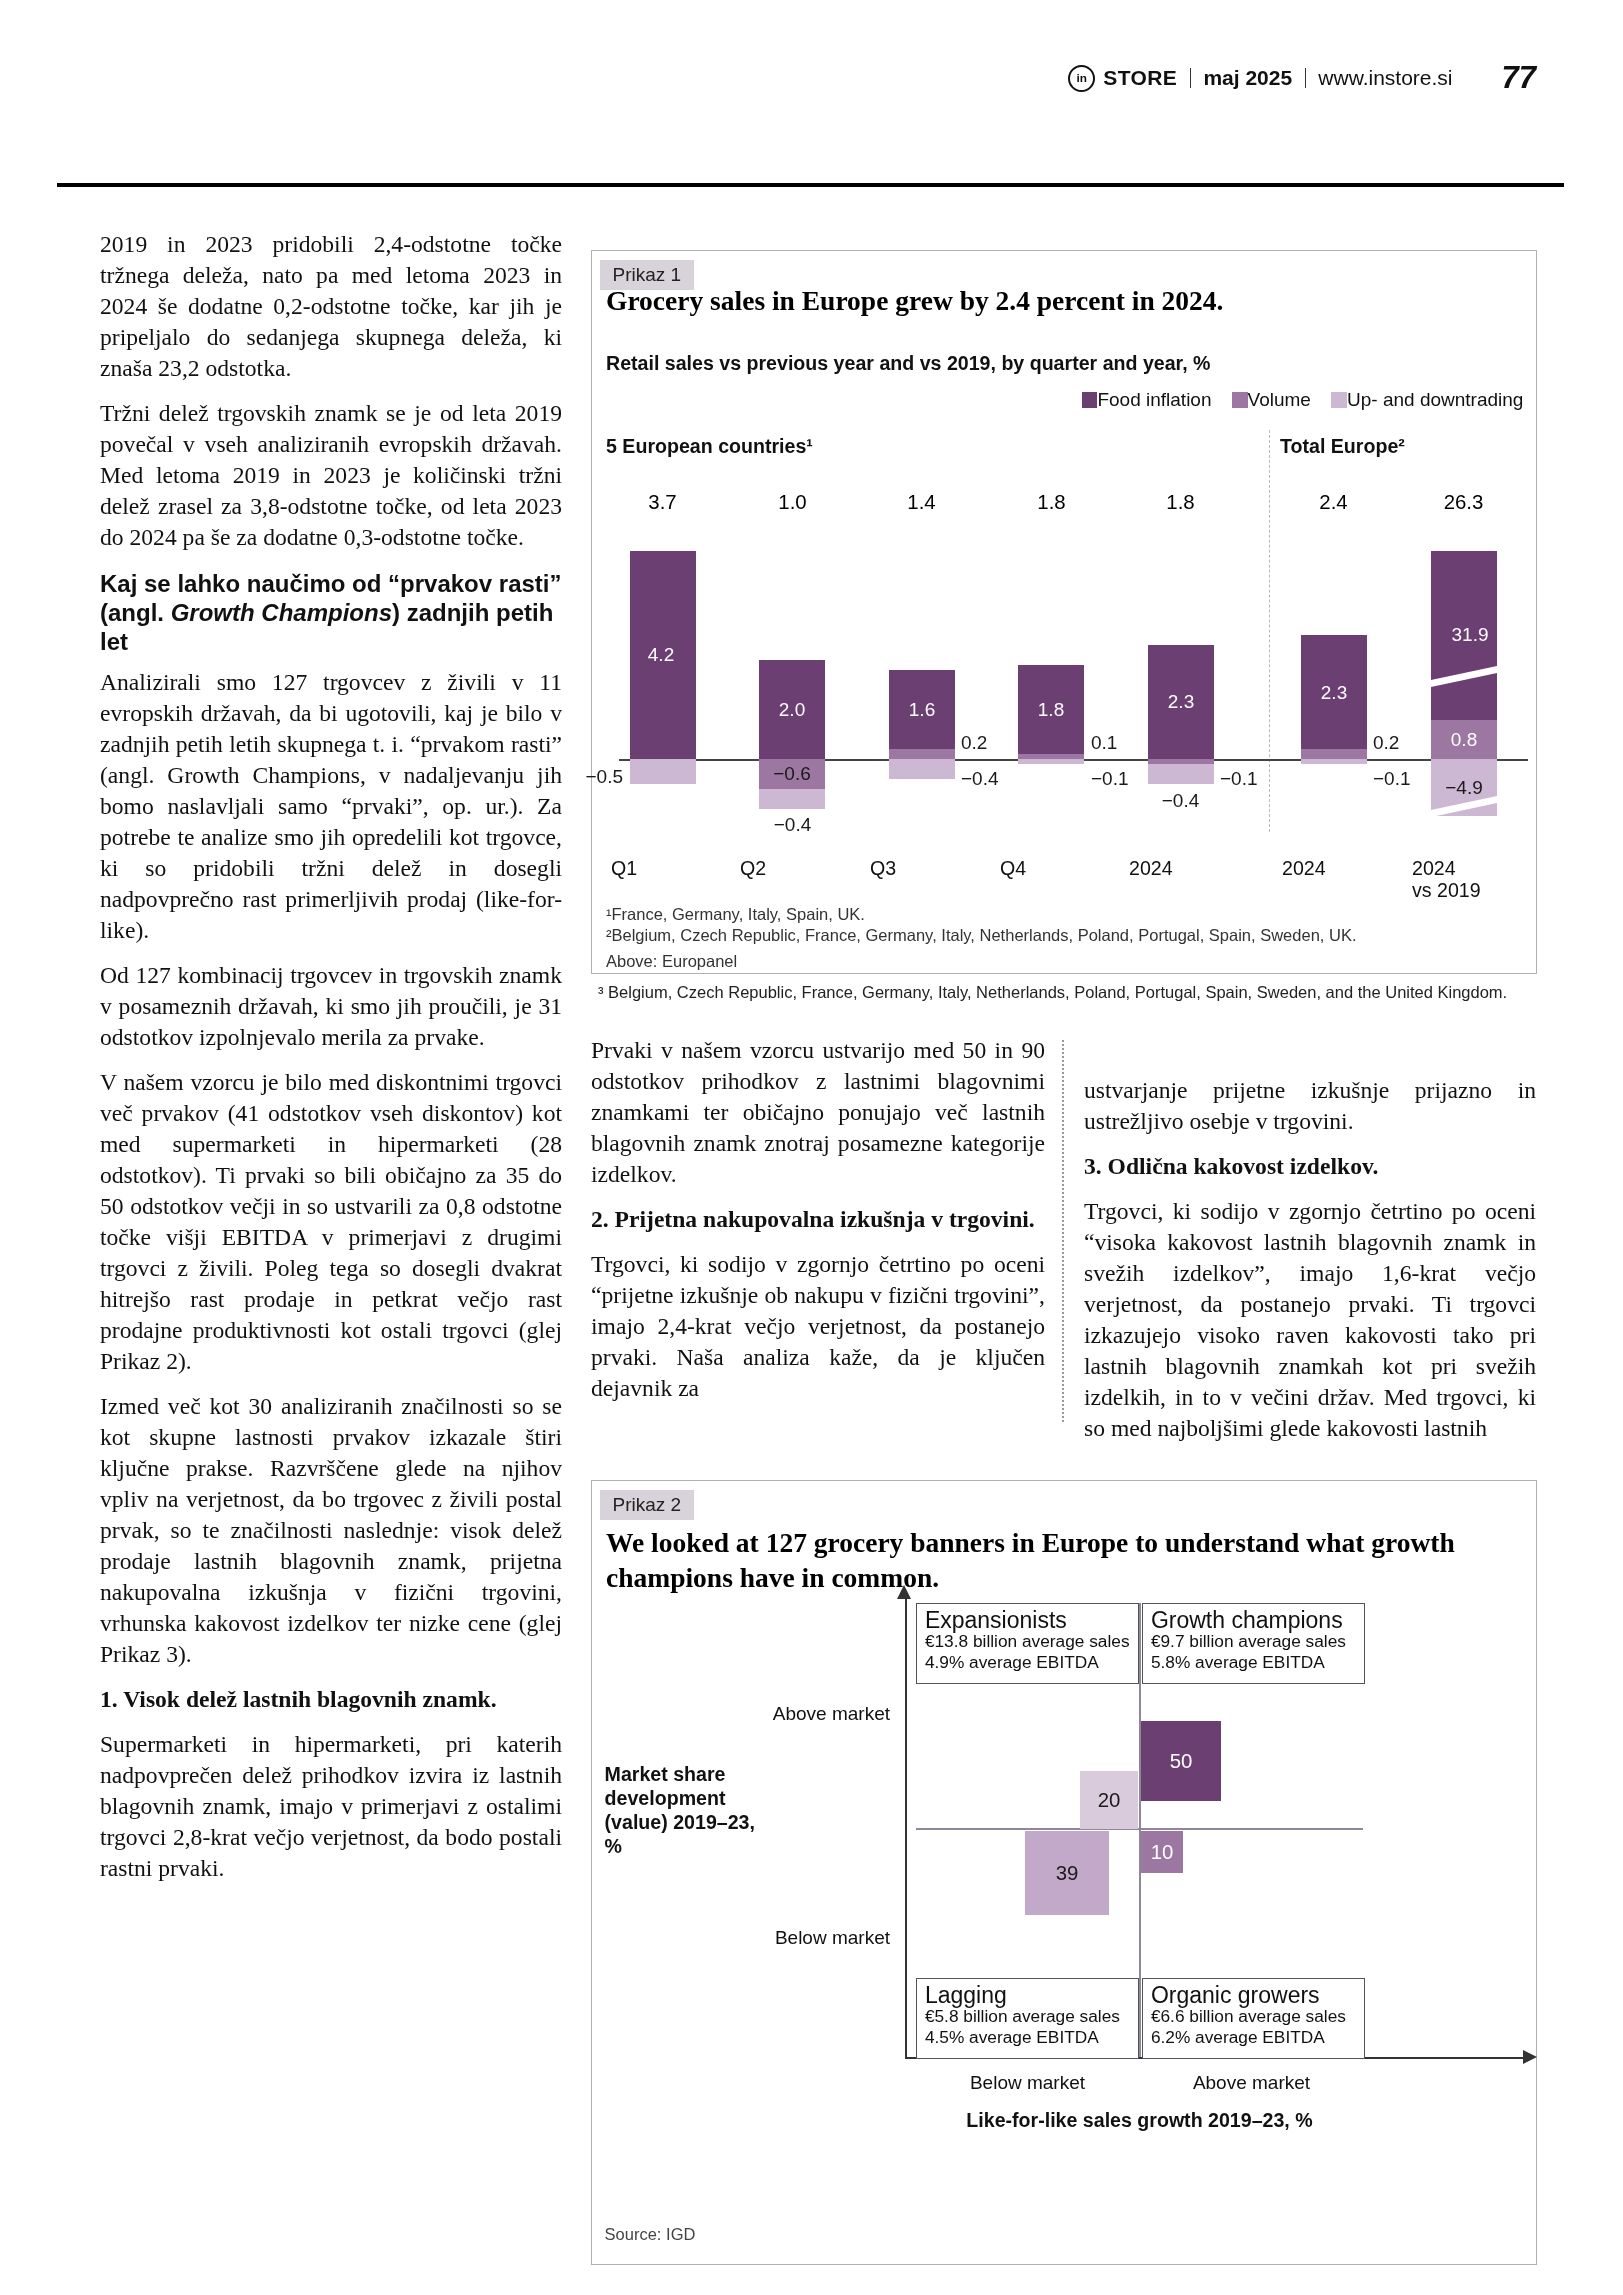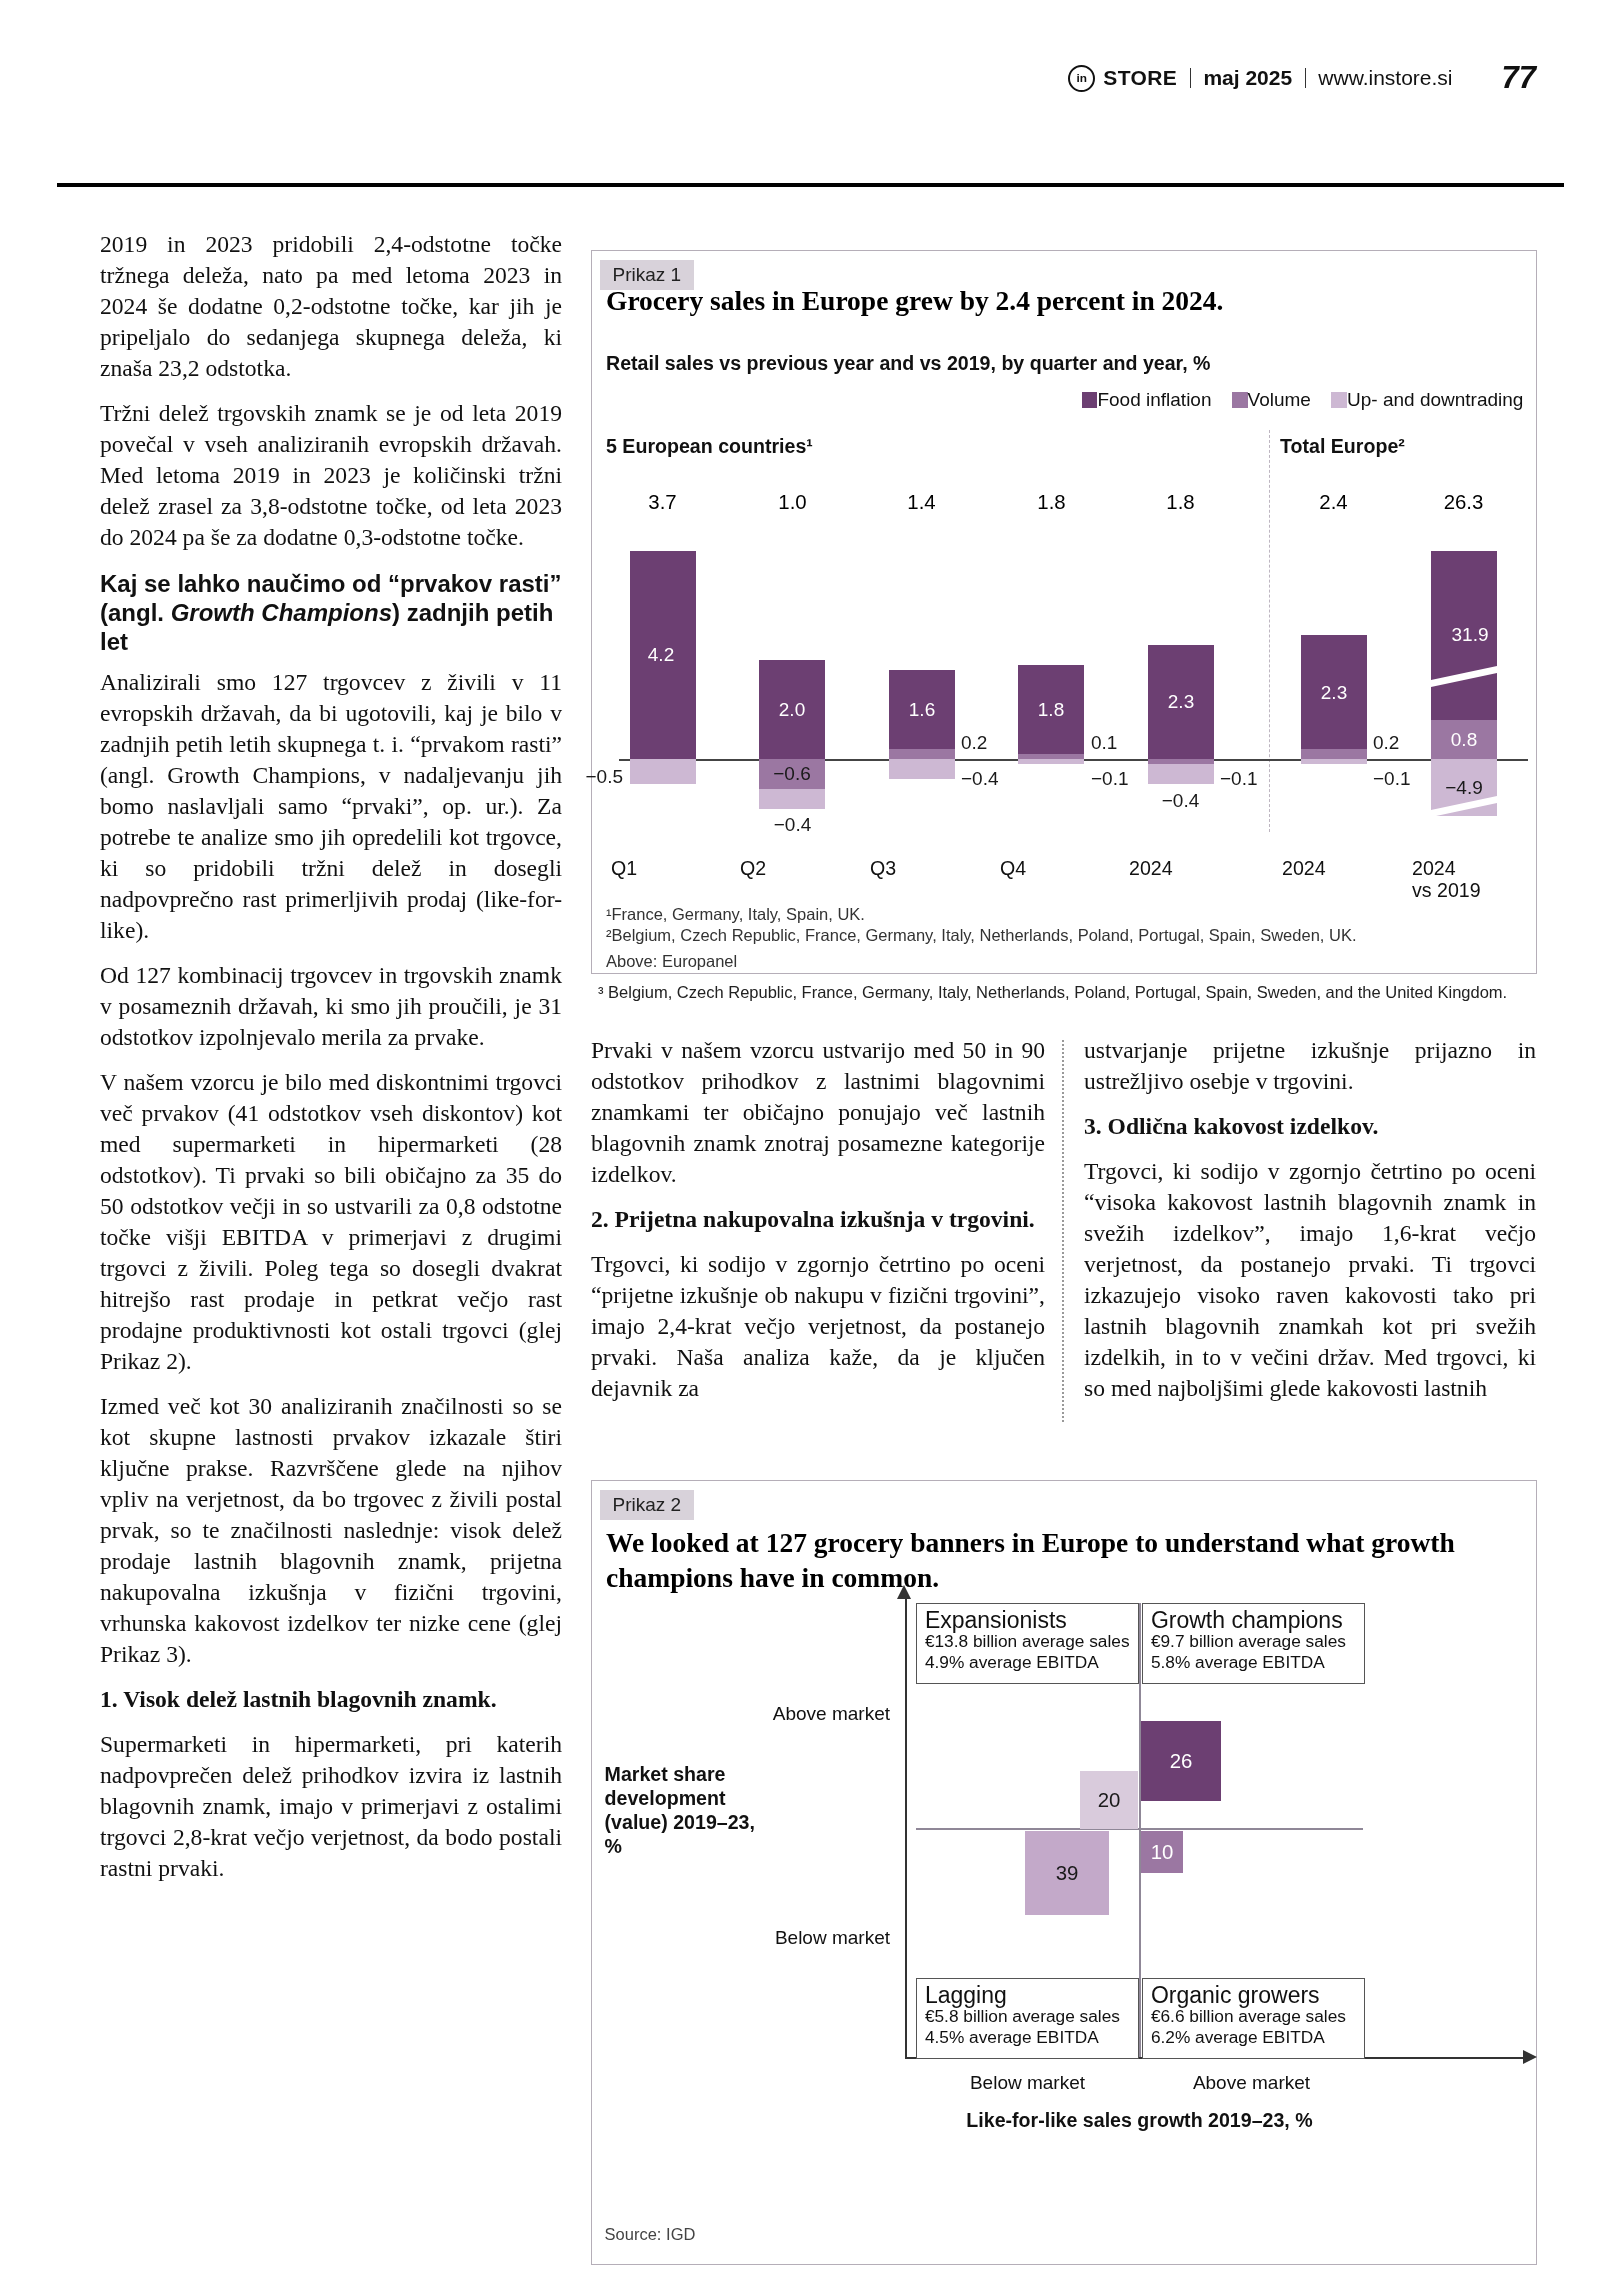--- a/index.html
+++ b/index.html
@@ -16,21 +16,21 @@
   .hsep{width:0;height:20.4px;border-left:1.6px solid #333;margin:0 12.6px;}
   #page-number{font-size:31px;font-weight:bold;font-style:italic;margin-left:49px;}
   #header-rule{position:absolute;left:57px;top:183px;width:1507px;height:3.9px;background:#000;}
 
   
   .serif-col{position:absolute;font-size:23.6px;line-height:31px;text-align:justify;
              hyphens:auto;-webkit-hyphens:auto;}
   .serif-col p{margin:0 0 14px 0;}
   #col-left{left:100px;top:229px;width:462px;}
   #col-mid{left:591px;top:1035px;width:454px;}
-  #col-right{left:1084px;top:1035px;width:452px;}
+  #col-right{left:1084px;top:1075px;width:452px;}
   .lead-head{font-family:"Liberation Sans",sans-serif;font-weight:bold;font-size:24px;
              line-height:29px;margin:15.7px 0 11px 0;text-align:left;}
   .sub-head{font-weight:bold;margin:3.1px 0 9.4px 0;padding-left:33px;text-indent:-33px;text-align:left;}
   #mid-divider{position:absolute;left:1062px;top:1040px;height:382px;border-left:2.4px dotted #999;}
   #footnote3{position:absolute;left:598px;top:983px;width:935px;
              font:16.5px "Liberation Sans",sans-serif;color:#222;}
 
   
   .chart-box{position:absolute;left:591px;width:946px;background:#fff;border:0.8px solid #b5aeb8;box-sizing:border-box;}
   #chart1{top:250px;height:724px;}
@@ -260,21 +260,21 @@
     <div>€5.8 billion average sales</div>
     <div>4.5% average EBITDA</div>
   </div>
   <div class="q-box" id="qb-br">
     <div class="q-name">Organic growers</div>
     <div>€6.6 billion average sales</div>
     <div>6.2% average EBITDA</div>
   </div>
 
   <div class="q-square" id="sq-top_left" style="background: rgb(217, 203, 220); color: rgb(26, 26, 26);">20</div>
-  <div class="q-square" id="sq-top_right" style="background: rgb(108, 63, 114); color: rgb(255, 255, 255);">26</div>
+  <div class="q-square" id="sq-top_right" style="background: rgb(108, 63, 114); color: rgb(255, 255, 255);">50</div>
   <div class="q-square" id="sq-bottom_left" style="background: rgb(195, 169, 201); color: rgb(26, 26, 26);">39</div>
   <div class="q-square" id="sq-bottom_right" style="background: rgb(155, 119, 162); color: rgb(255, 255, 255);">10</div>
 
   <div class="x-tick" id="xt-left">Below market</div>
   <div class="x-tick" id="xt-right">Above market</div>
   <div id="c2-xtitle">Like-for-like sales growth 2019–23, %</div>
   <div id="c2-source">Source: IGD</div>
 </div>
 
 

